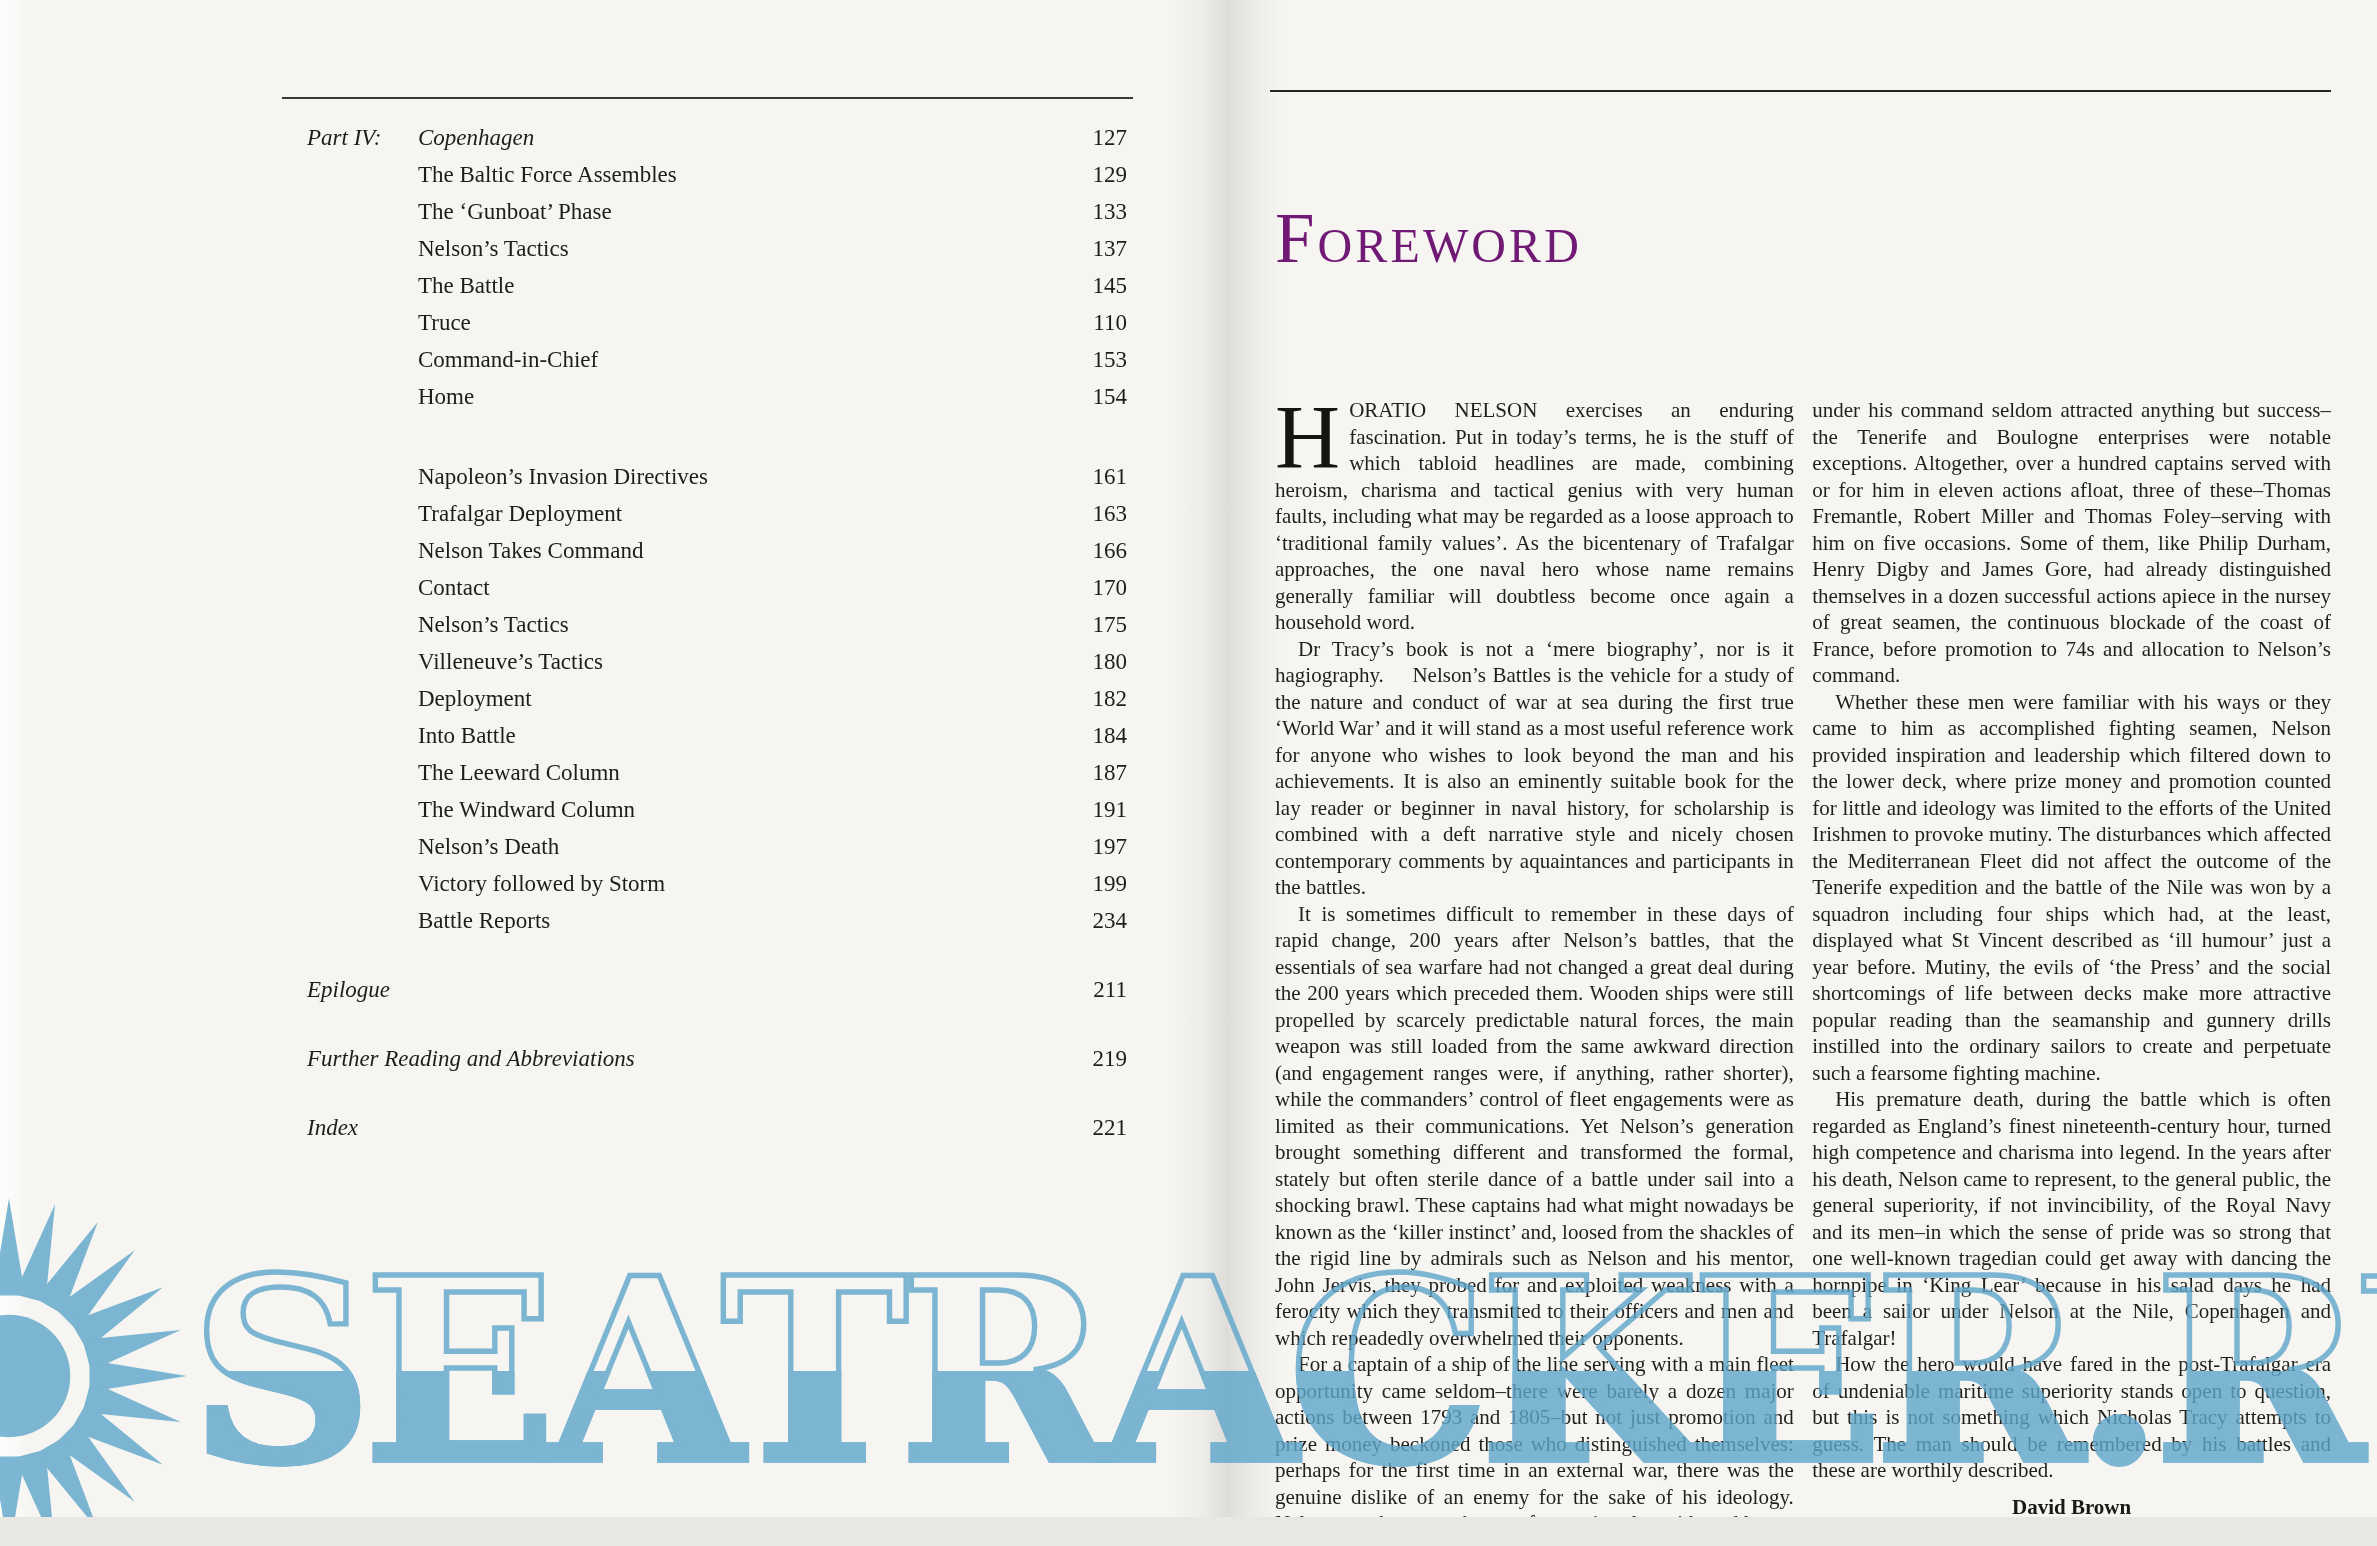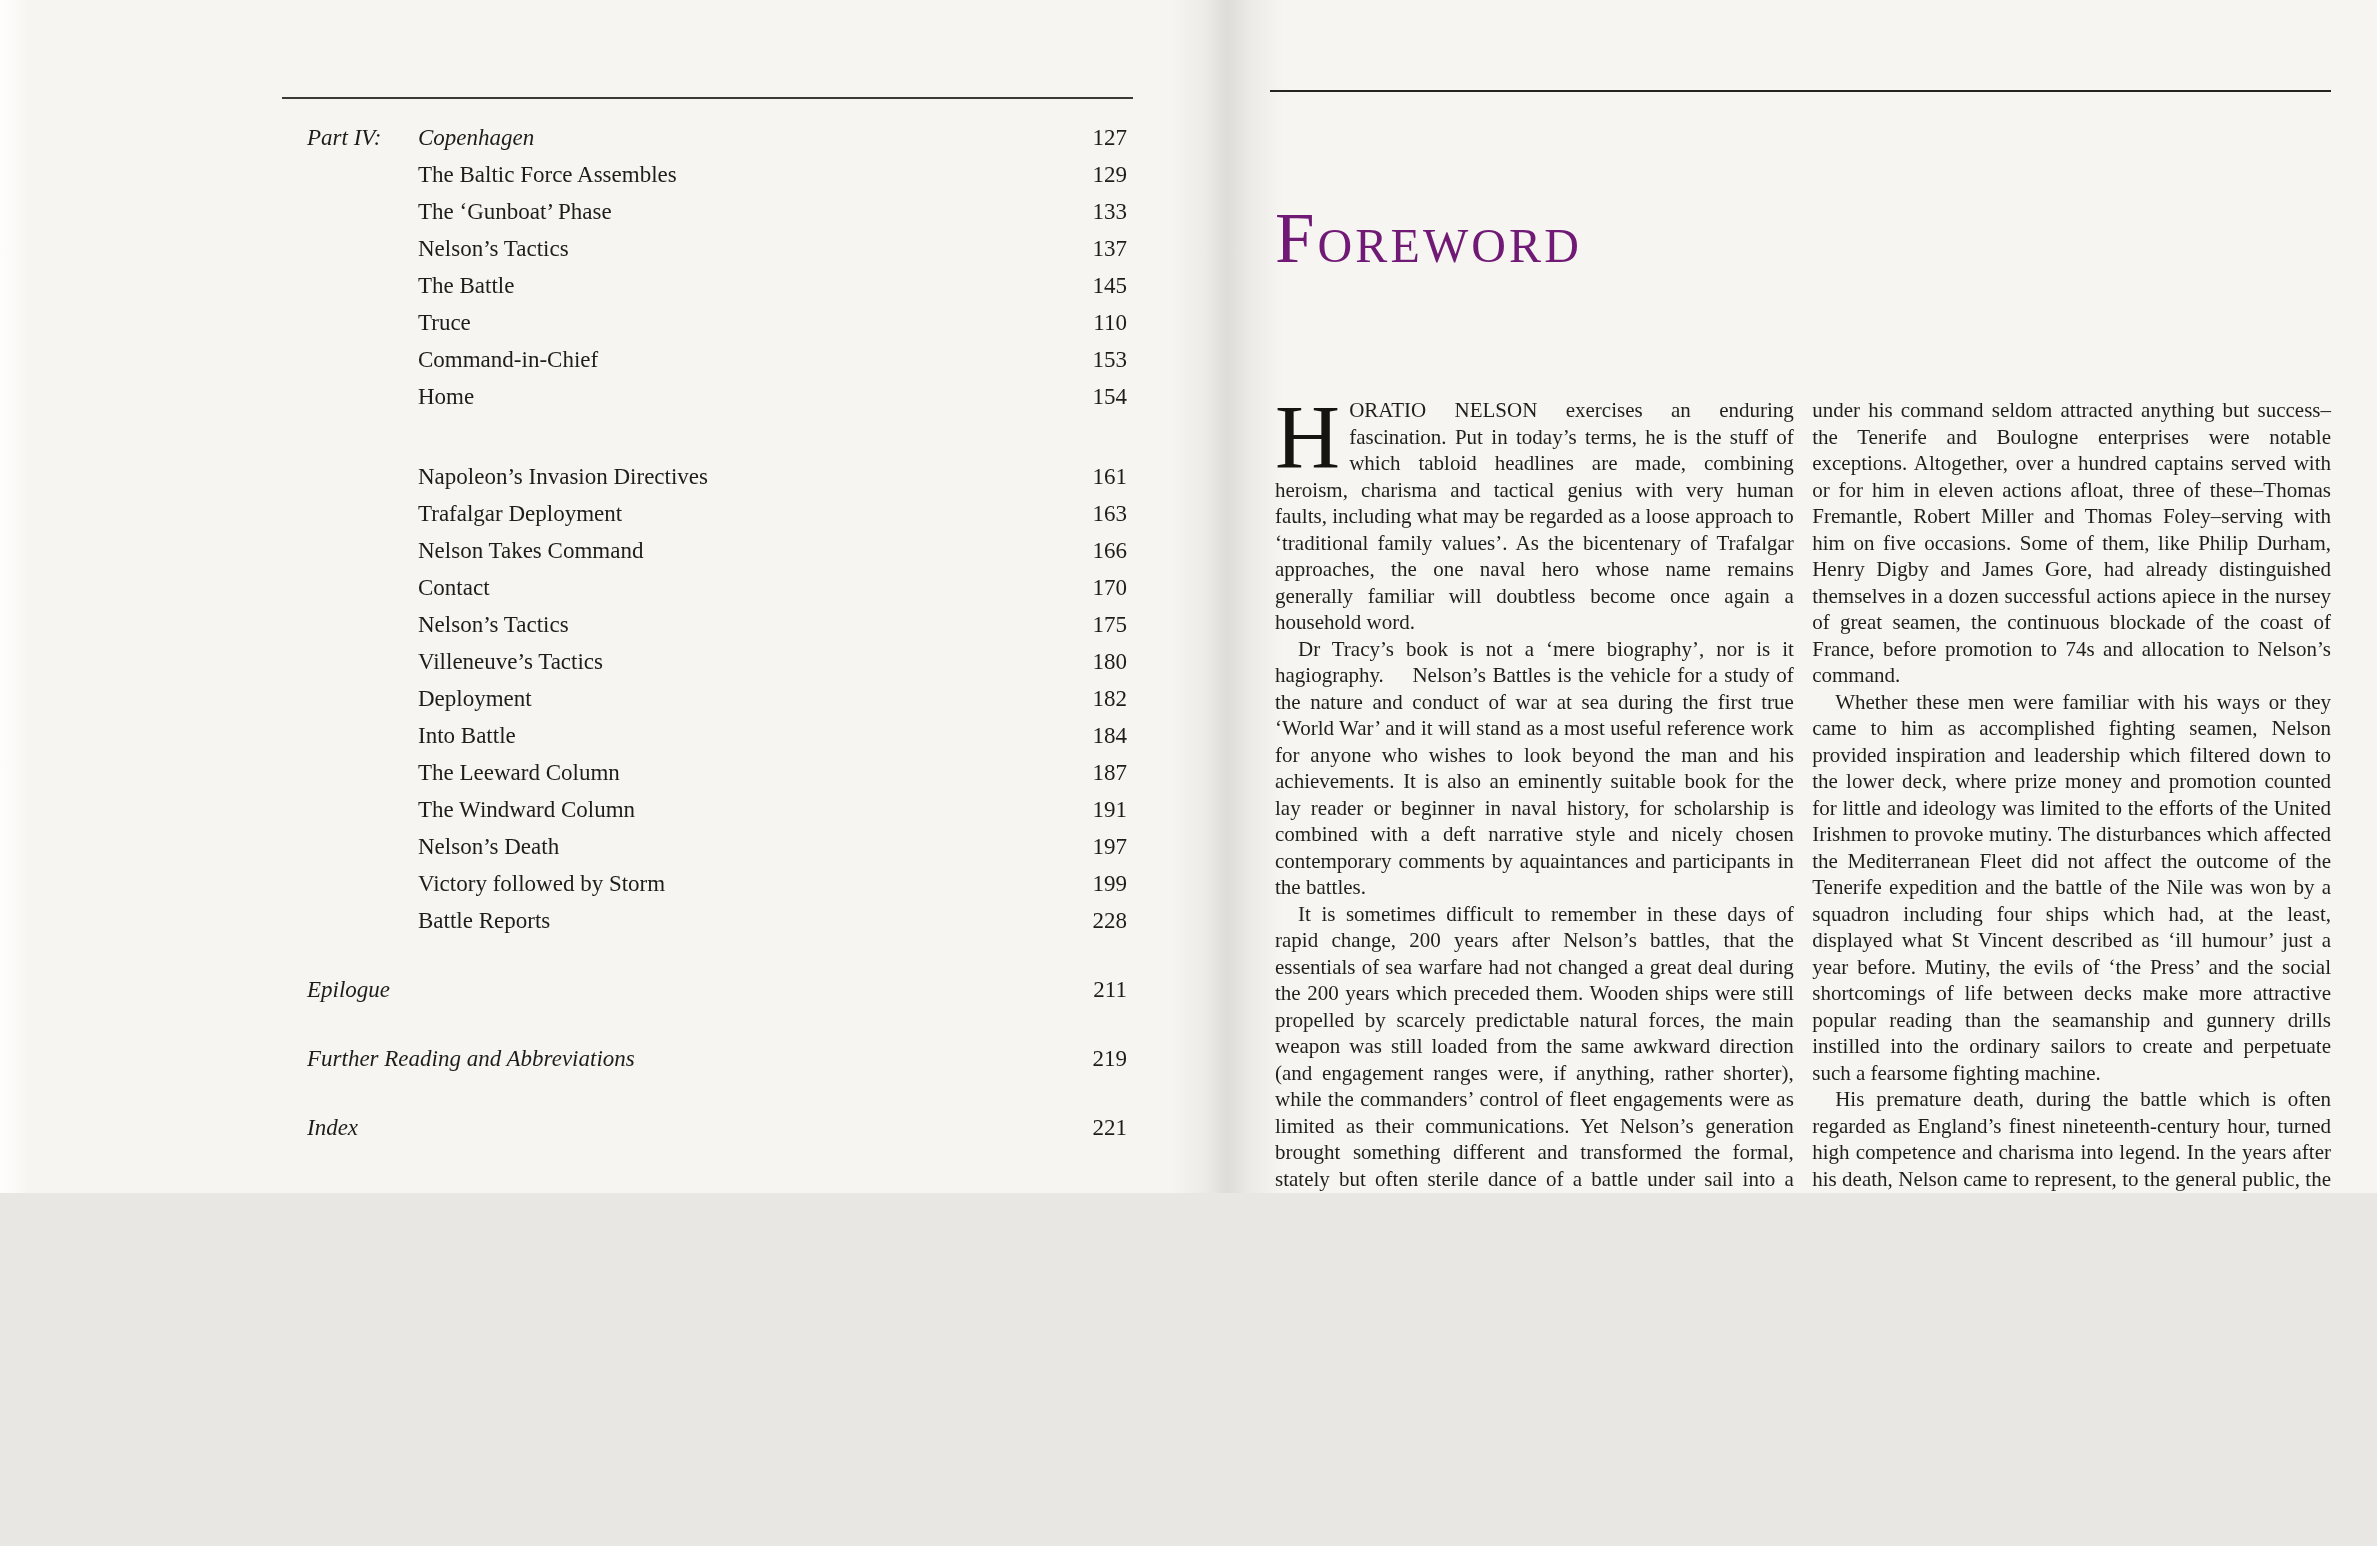--- a/index.html
+++ b/index.html
@@ -1,17 +1,17 @@
 <!DOCTYPE html>
 <html style="--wm: #5ea6ca;font-size:12.3px"><head>
 <meta charset="utf-8">
 <style>
   html,body{margin:0;padding:0;background:#e9e7e3;}
   .spread{
-    position:relative;width:2377px;height:1193px;overflow:hidden;
+    position:relative;width:2377px;height:1517px;overflow:hidden;
     background:#f6f5f2;
     font-family:"Liberation Serif", serif;
     color:#1e1d1b;
   }
   .edge-left{position:absolute;left:0;top:0;width:28px;height:100%;
     background:linear-gradient(90deg,#fdfdfc 0%,#faf9f7 60%,rgba(250,249,247,0) 100%);}
   .gutter{position:absolute;left:1171px;top:0;width:112px;height:100%;
     background:linear-gradient(90deg,rgba(0,0,0,0) 0%,rgba(60,55,48,0.05) 30%,rgba(60,55,48,0.13) 50%,rgba(60,55,48,0.06) 70%,rgba(0,0,0,0) 100%);}
 
   
@@ -163,21 +163,21 @@
             <span class="toc-page">197</span>
           </div>
           <div class="toc-row">
             <span class="toc-label"></span>
             <span class="toc-title">Victory followed by Storm</span>
             <span class="toc-page">199</span>
           </div>
           <div class="toc-row">
             <span class="toc-label"></span>
             <span class="toc-title">Battle Reports</span>
-            <span class="toc-page">228</span>
+            <span class="toc-page">234</span>
           </div>
         </div>
         <div class="toc-row back">
           <span class="toc-title back-title">Epilogue</span>
           <span class="toc-page">211</span>
         </div>
         <div class="toc-row back">
           <span class="toc-title back-title">Further Reading and Abbreviations</span>
           <span class="toc-page">219</span>
         </div>

